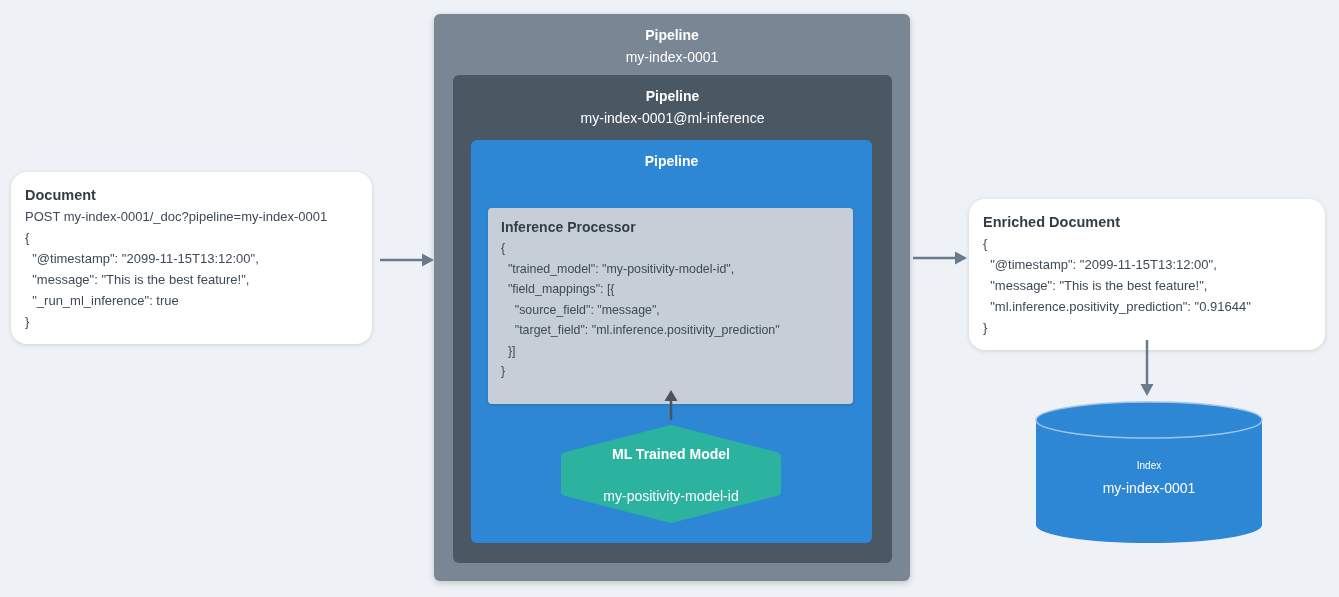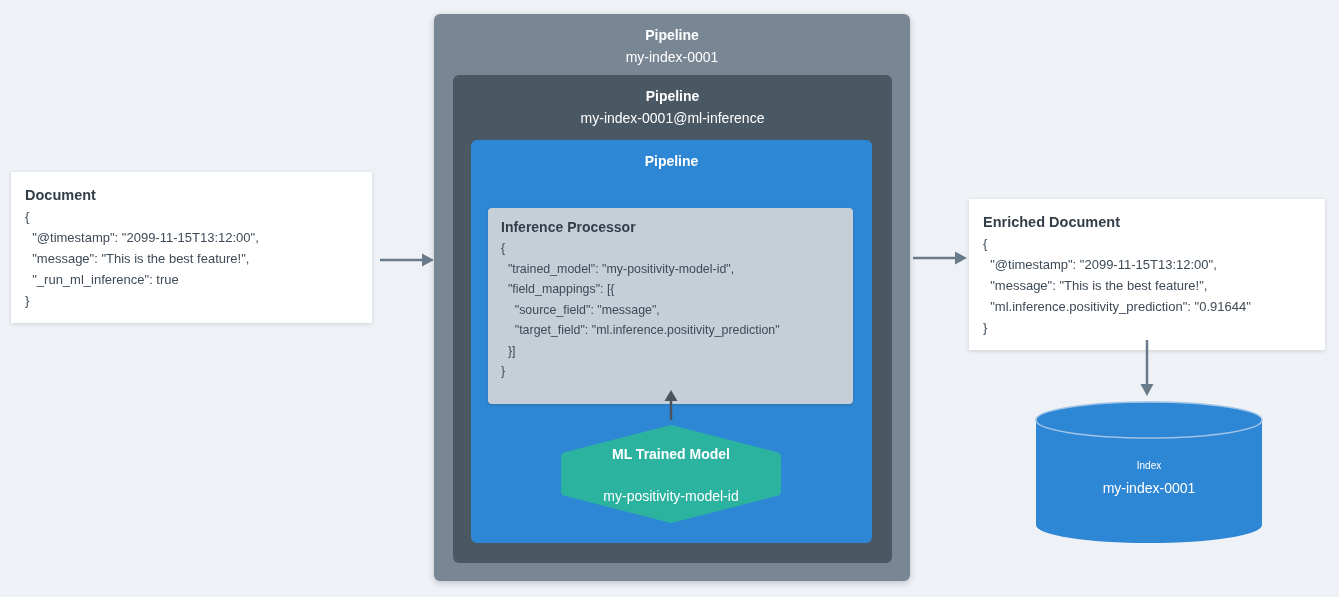--- a/index.html
+++ b/index.html
@@ -9,21 +9,21 @@
     background: var(--background, #eef2f6);
     position: relative;
     overflow: hidden;
   }
   .stage { position: absolute; inset: 0; }
 
   
   .card {
     position: absolute;
     background: var(--card_bg, #fff);
-    border-radius: 1px;
+    border-radius: 16px;
     box-shadow: 0 1px 4px rgba(50,60,70,0.18);
     padding: 12px 14px;
     color: var(--text_dark, #3e4a56);
   }
   .card-title {
     font-weight: bold;
     font-size: 14.5px;
     line-height: 22px;
     color: var(--text_title, #333e49);
   }
@@ -84,20 +84,21 @@
 
   .arrow { position: absolute; }
 </style>
 </head>
 <body>
 
 <div class="stage">
 
   <div class="card" style="left:11px; top:172px; width:361px;">
     <div class="card-title">Document</div>
+    <div class="code">POST my-index-0001/_doc?pipeline=my-index-0001</div>
     <div class="code">{</div>
     <div class="code">  "@timestamp": "2099-11-15T13:12:00",</div>
     <div class="code">  "message": "This is the best feature!",</div>
     <div class="code">  "_run_ml_inference": true</div>
     <div class="code">}</div>
   </div>
 
   <svg class="arrow" style="left:378px; top:250px;" width="58" height="20">
     <line x1="2" y1="10" x2="44" y2="10" stroke-width="2.5" stroke="#697a8a"></line>
     <polygon points="44,3.5 56,10 44,16.5" fill="#697a8a"></polygon>

